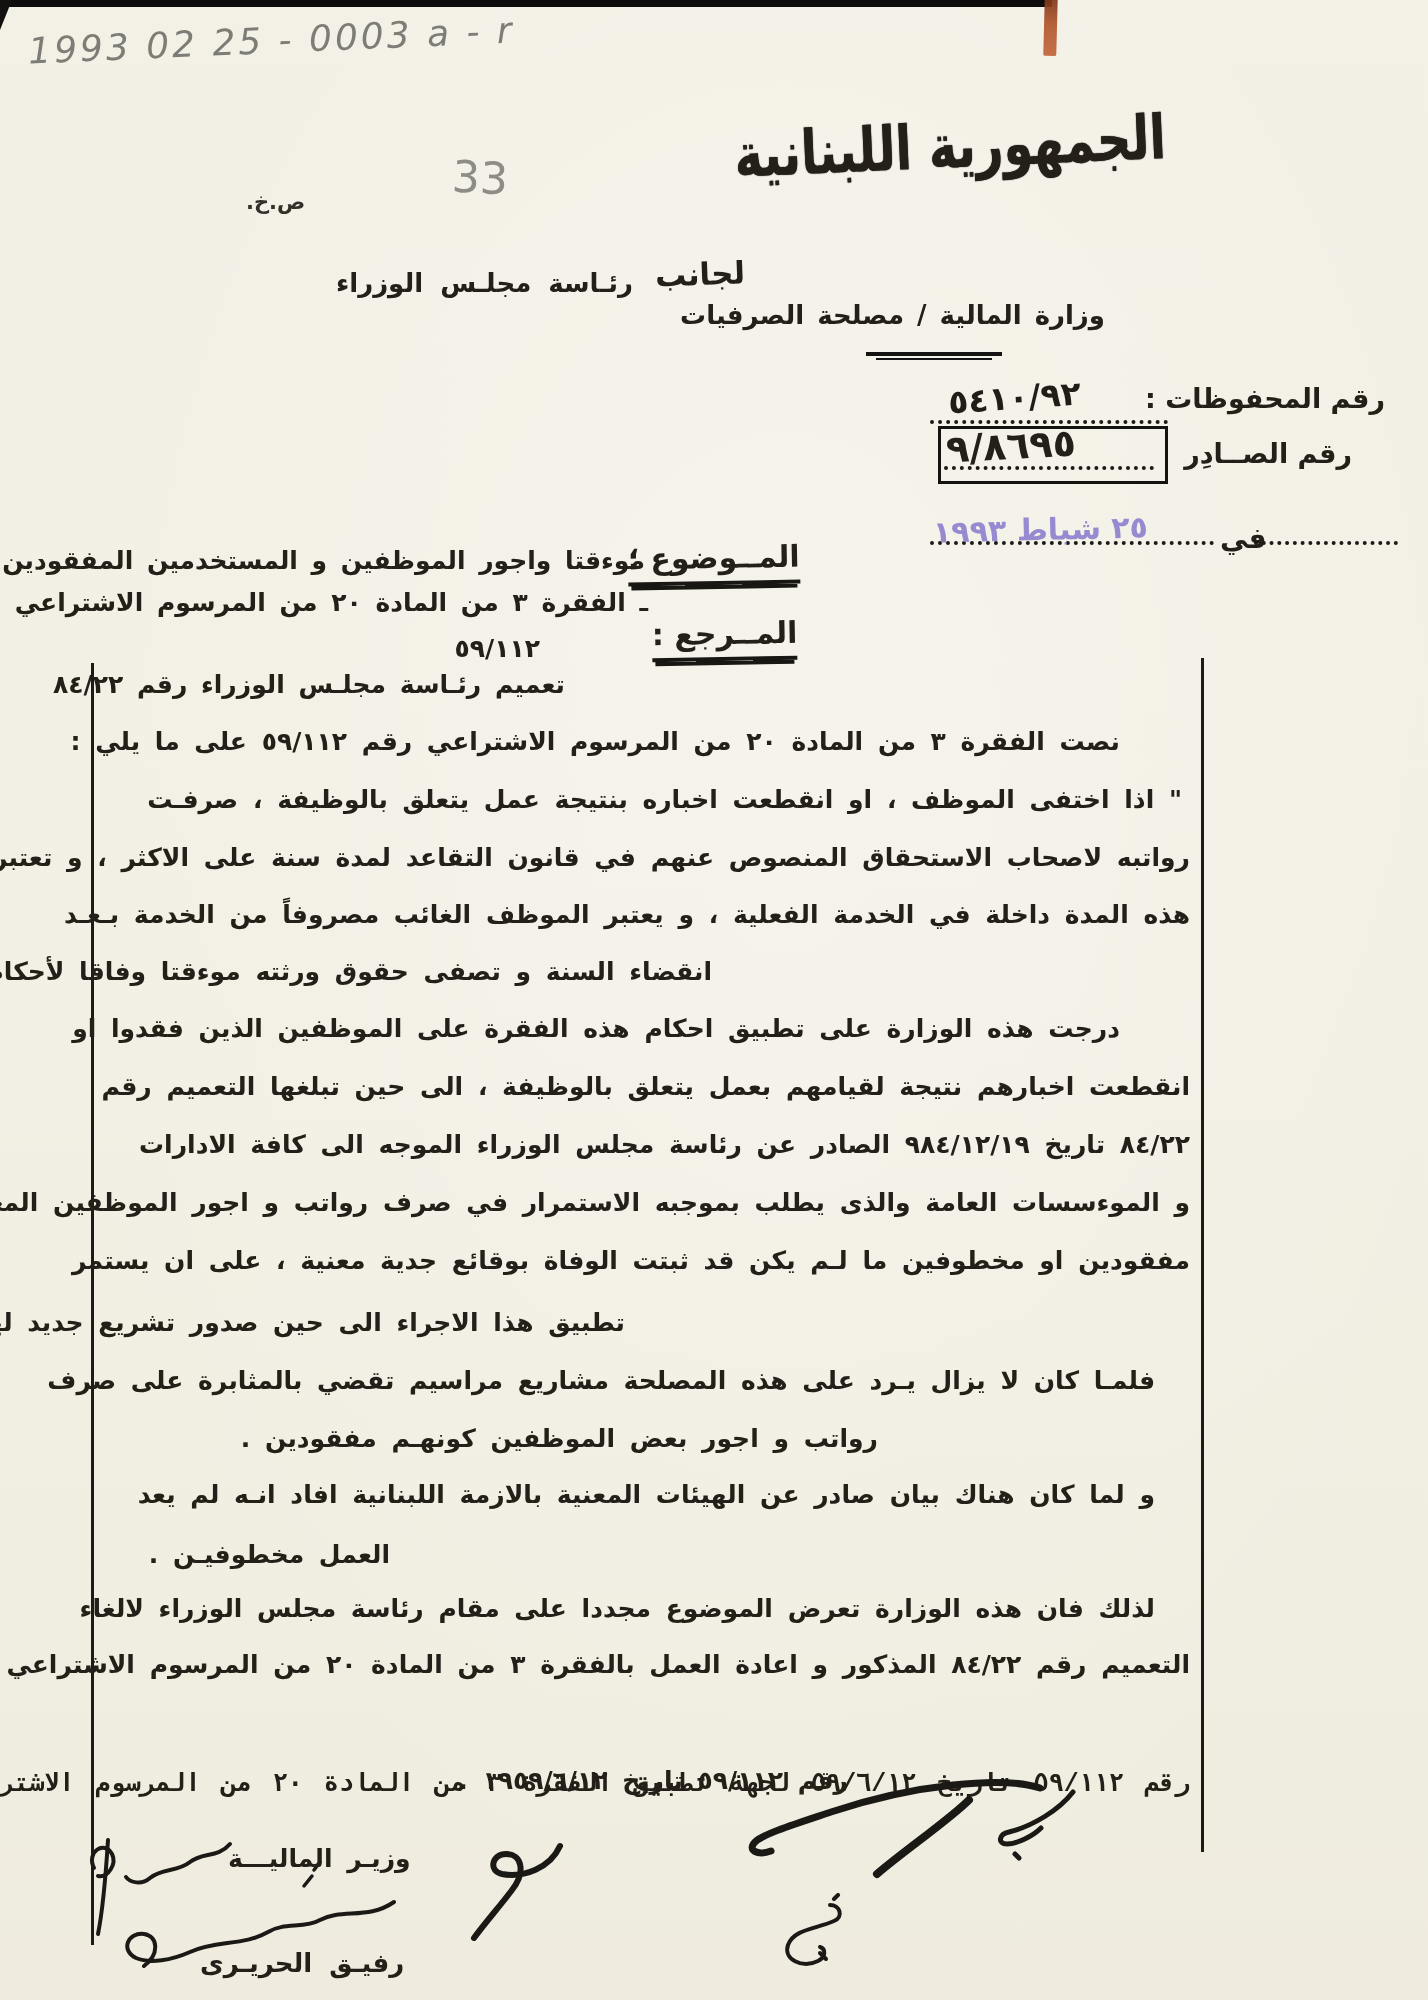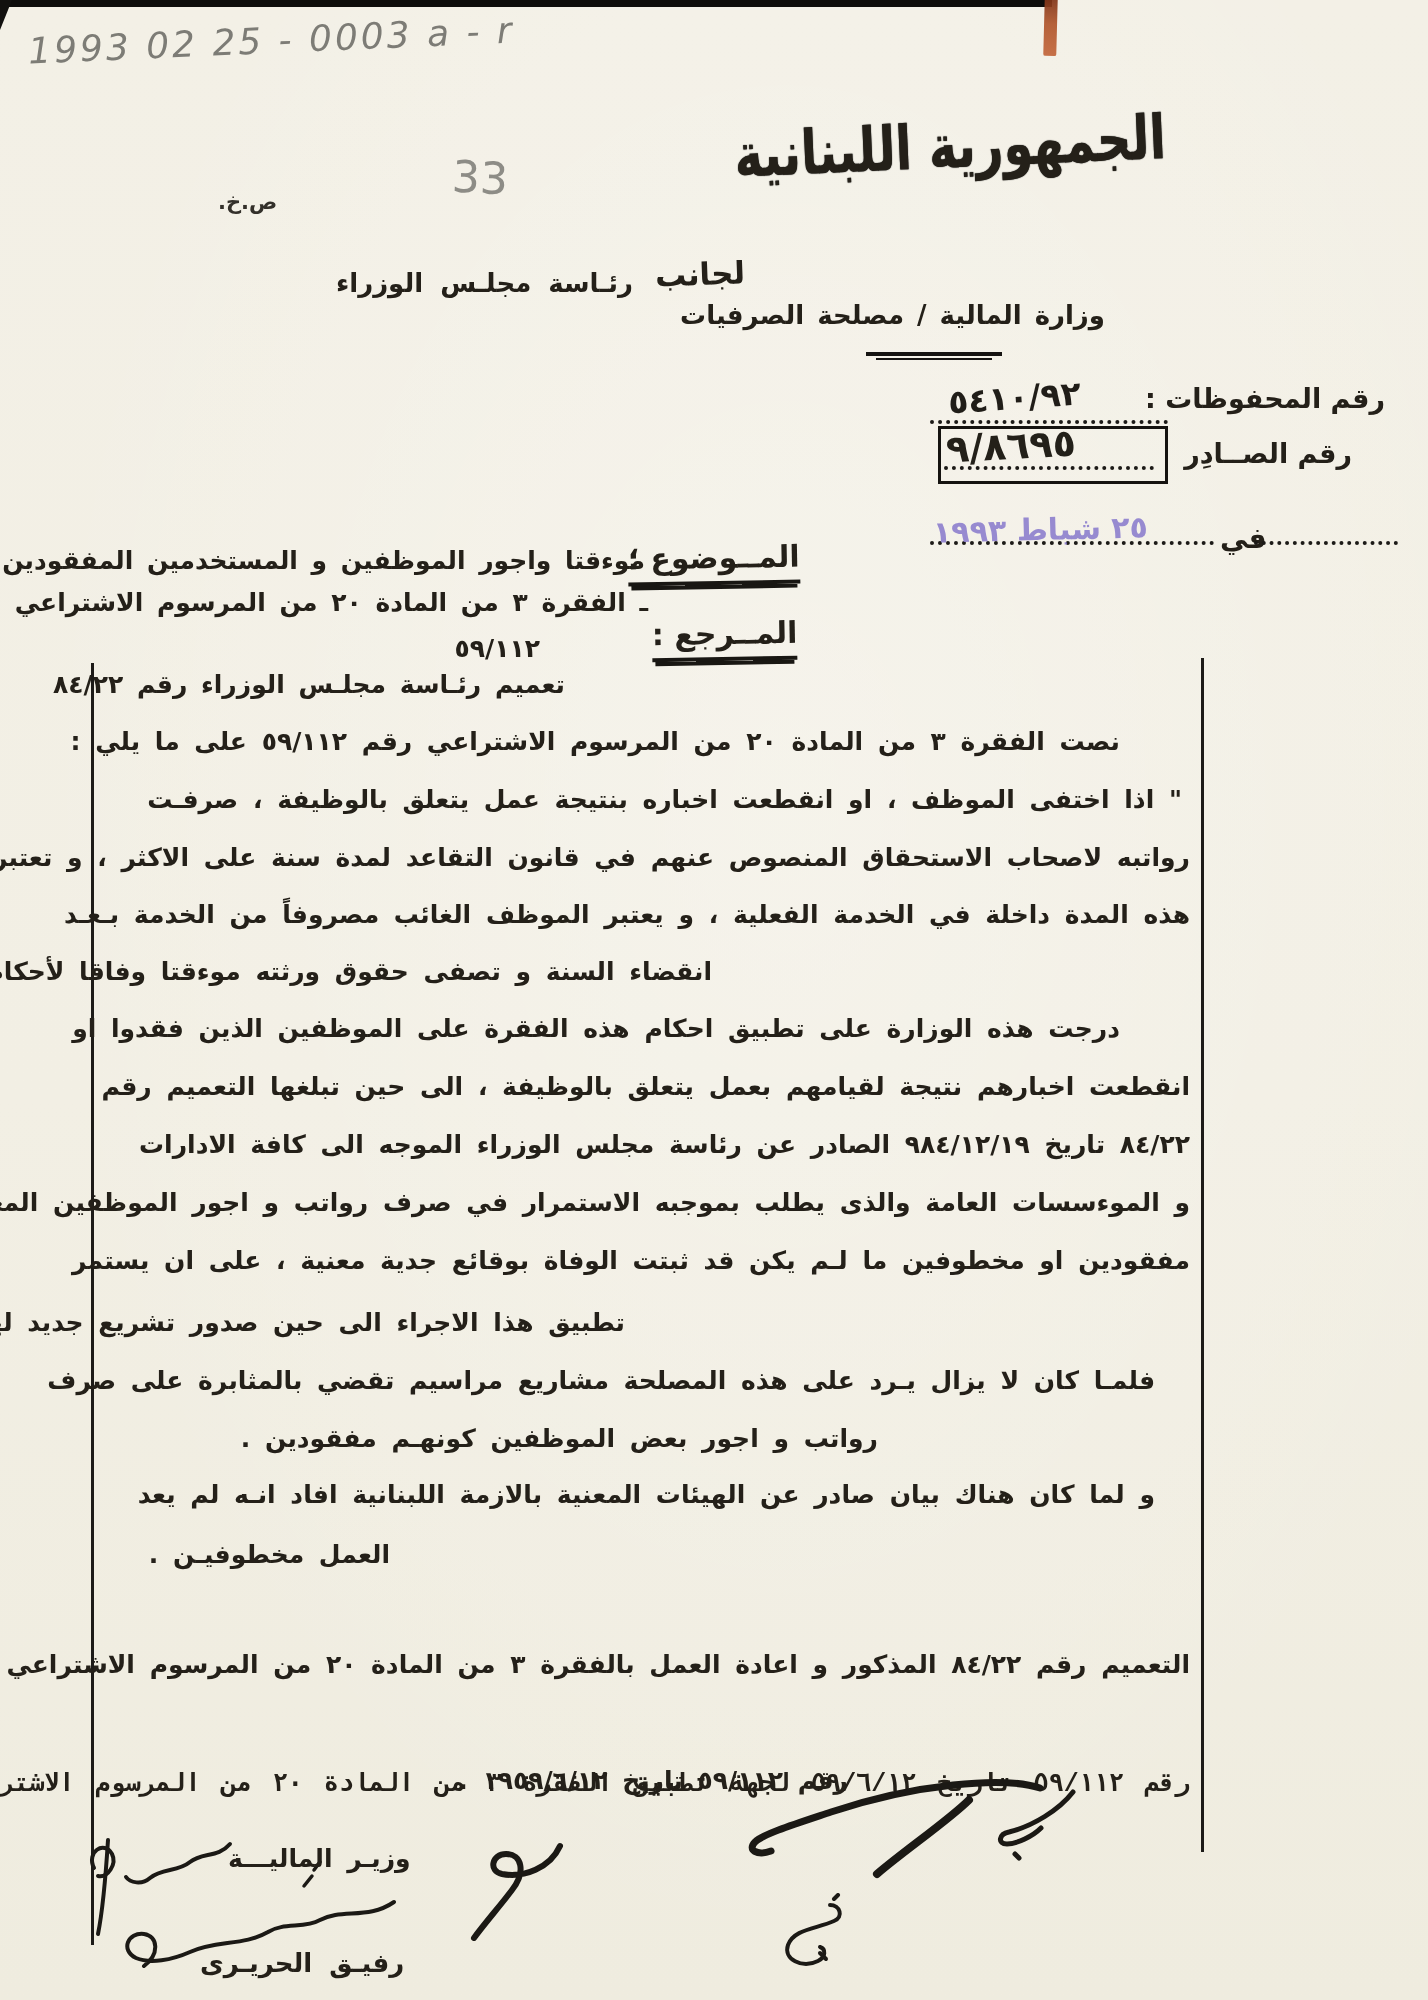--- a/index.html
+++ b/index.html
@@ -20,21 +20,21 @@
   .scan-corner{left:0; top:0; width:0; height:0;
     border-top:30px solid #12110f; border-right:12px solid transparent;}
   .red-mark{left:1044px; top:-2px; width:13px; height:58px;
     background:linear-gradient(180deg,#7e3317 0%, #b0552b 45%, #c2653a 100%);
     transform:rotate(1.5deg); border-radius:2px; opacity:.92;}
 
   
   .pencil-code{left:28px; top:20px; font-size:36px; font-style:italic;
     color:#7d7c76; letter-spacing:3px; transform:rotate(-2.5deg); font-weight:500;}
   .pencil-num{left:452px; top:152px; font-size:44px; color:#8d8c86; transform:rotate(3deg);}
-  .abbr{left:218px; top:190px; font-size:21px; font-weight:bold; color:#33302a;text-align:right;}
+  .abbr{left:246px; top:190px; font-size:21px; font-weight:bold; color:#33302a;text-align:right;}
 
   
   .recipient-to{right:683px; top:256px; font-size:31px; font-weight:bold;
     transform:rotate(-2deg); letter-spacing:1px;}
   .recipient-name{right:795px; top:268px; font-size:26px; font-weight:bold; word-spacing:8px;}
 
   
   .republic{right:266px; top:118px; width:400px; text-align:center;
     font-size:47px; font-weight:bold; letter-spacing:-1px;
     transform:rotate(-2.5deg) scale(1.02,1.3); transform-origin:center;
@@ -142,20 +142,21 @@
       <div class="body-line" style="top: 1014px; right: 70px;">درجت هذه الوزارة على تطبيق احكام هذه الفقرة على الموظفين الذين فقدوا او</div>
       <div class="body-line" style="top: 1072px; right: 0px; margin-left: 25px;">انقطعت اخبارهم نتيجة لقيامهم بعمل يتعلق بالوظيفة ،  الى حين تبلغها التعميم رقم</div>
       <div class="body-line" style="top: 1130px; right: 0px;">٨٤/٢٢ تاريخ ٩٨٤/١٢/١٩ الصادر عن رئاسة مجلس الوزراء الموجه الى كافة الادارات</div>
       <div class="body-line" style="top: 1188px; right: 0px;">و الموءسسات العامة والذى يطلب بموجبه الاستمرار في صرف رواتب و اجور الموظفين المعتبرين</div>
       <div class="body-line" style="top: 1246px; right: 0px;">مفقودين او مخطوفين ما لـم يكن قد ثبتت الوفاة بوقائع جدية معنية ،  على ان يستمر</div>
       <div class="body-line" style="top: 1308px; right: 565px;">تطبيق هذا الاجراء الى حين صدور تشريع جديد لهذا المعنى ـ</div>
       <div class="body-line" style="top: 1366px; right: 35px;">فلمـا كان لا يزال يـرد على هذه المصلحة مشاريع مراسيم تقضي بالمثابرة على صرف</div>
       <div class="body-line" style="top: 1424px; right: 312px;">رواتب و اجور بعض الموظفين كونهـم مفقودين .</div>
       <div class="body-line" style="top: 1480px; right: 35px;">و لما كان هناك بيان صادر عن الهيئات المعنية بالازمة اللبنانية افاد انـه لم يعد</div>
       <div class="body-line" style="top: 1540px; right: 800px;">العمل مخطوفيـن .</div>
+      <div class="body-line" style="top: 1594px; right: 35px;">لذلك فان هذه الوزارة تعرض الموضوع مجددا على  مقام رئاسة مجلس الوزراء لالغاء</div>
       <div class="body-line" style="top: 1650px; right: 0px;">التعميم رقم ٨٤/٢٢ المذكور و اعادة العمل بالفقرة ٣ من المادة ٢٠ من المرسوم الاشتراعي</div>
       <div class="body-line" style="top: 1768px; right: 0px; font-family: Liberation Mono, monospace;">رقم ٥٩/١١٢ تاريخ ٥٩/٦/١٢ لجهة تطبيق الفقرة ٣ من المادة ٢٠ من المرسوم الاشتراعي</div>
       <div class="body-line" style="top: 1766px; right: 342px;">رقم ٥٩/١١٢ تاريخ ١٩٥٩/٦/١٢ .</div>
     </div>
 
   <svg class="sig" style="left:735px; top:1772px;" width="340" height="110" viewBox="0 0 340 110">
     <path d="M305,16 C268,4 180,12 96,40 C60,52 28,62 20,70 c-8,8 2,14 16,9" stroke-width="7"></path>
     <path d="M234,28 C214,48 170,78 142,102" stroke-width="8"></path>
   </svg>
 

